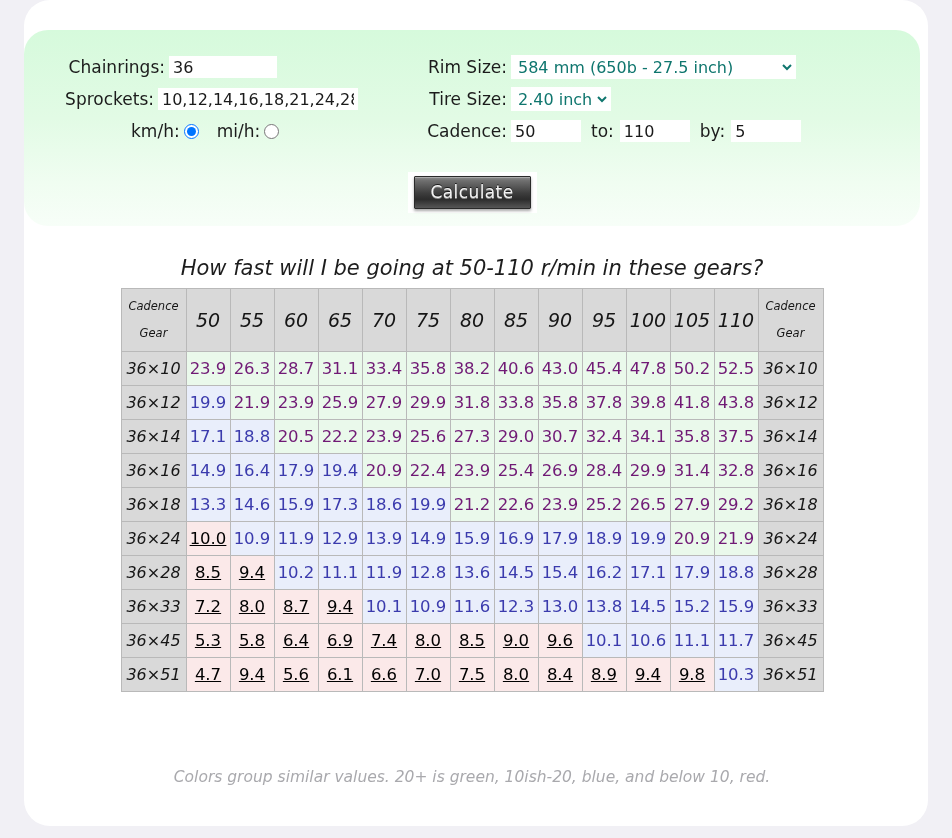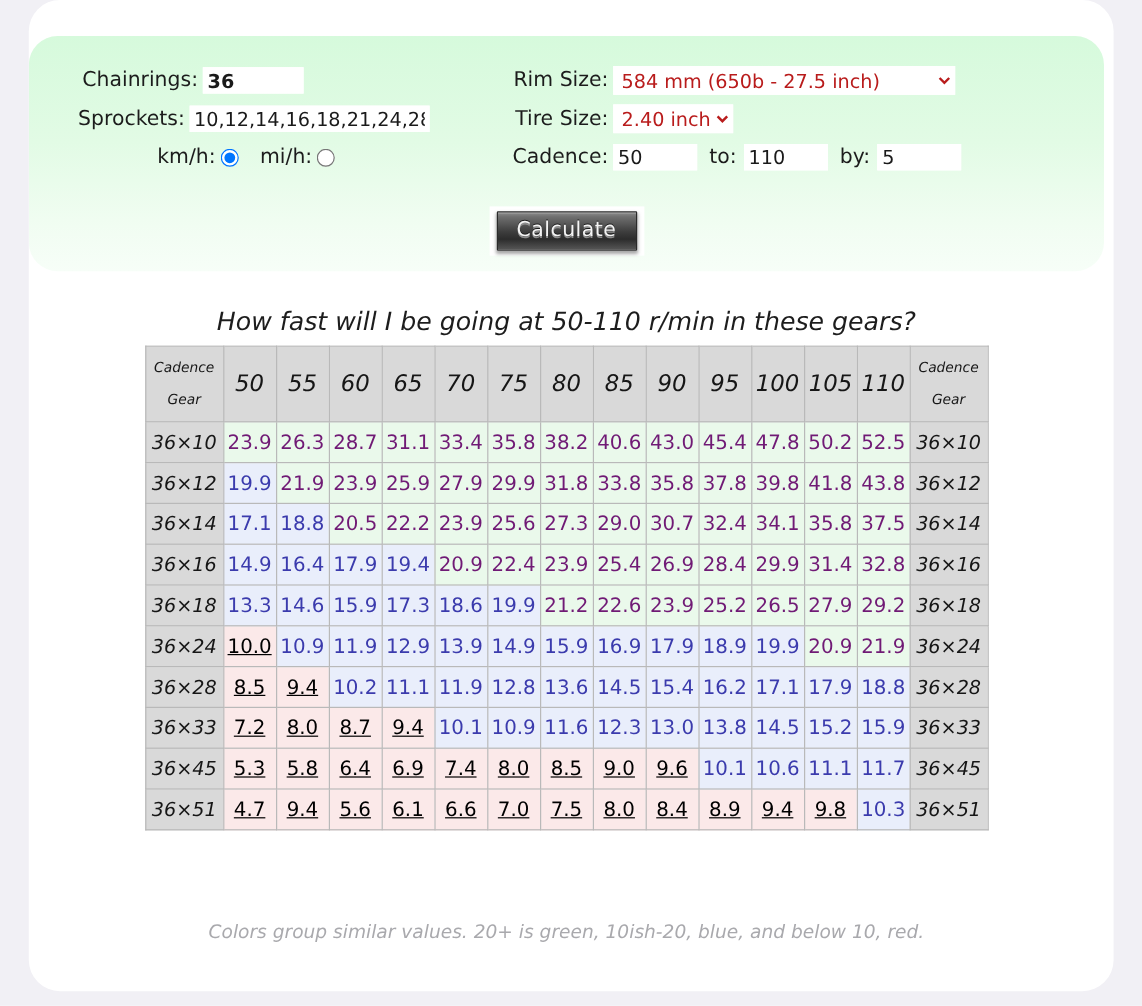--- a/index.html
+++ b/index.html
@@ -78,28 +78,28 @@
     font-family: "DejaVu Sans", "Liberation Sans", sans-serif;
     font-size: 16px;
     color: #1a1a1a;
     background: #ffffff;
     border: 1px solid #ffffff;
     outline: none;
     height: 22px;
     padding: 0 3px;
     box-sizing: border-box;
   }
-  .w-chain { width: 84px; font-weight: bold; }
+  .w-chain { width: 108px; }
   .w-sprock { width: 200px; }
   .w-cad { width: 70px; }
 
   select.sel {
     font-family: "DejaVu Sans", "Liberation Sans", sans-serif;
     font-size: 16px;
-    color: #b91c1c;
+    color: #0f766e;
     background: #ffffff;
     border: 1px solid #ffffff;
     height: 24px;
     padding: 0 2px;
     box-sizing: border-box;
     -webkit-appearance: menulist;
     appearance: menulist;
   }
   .w-rim { width: 285px; }
   .w-tire { width: 100px; }

